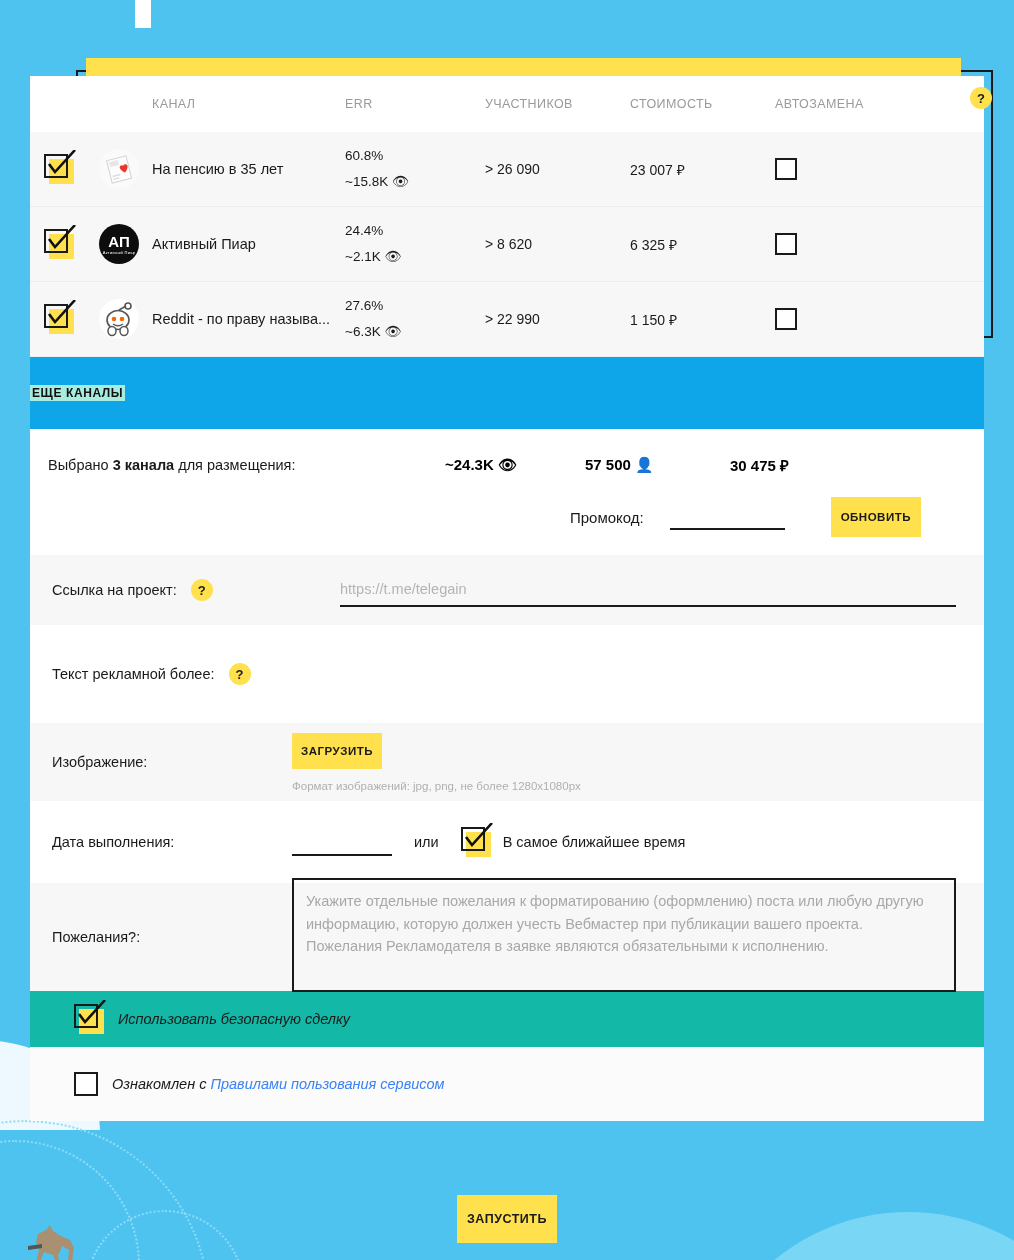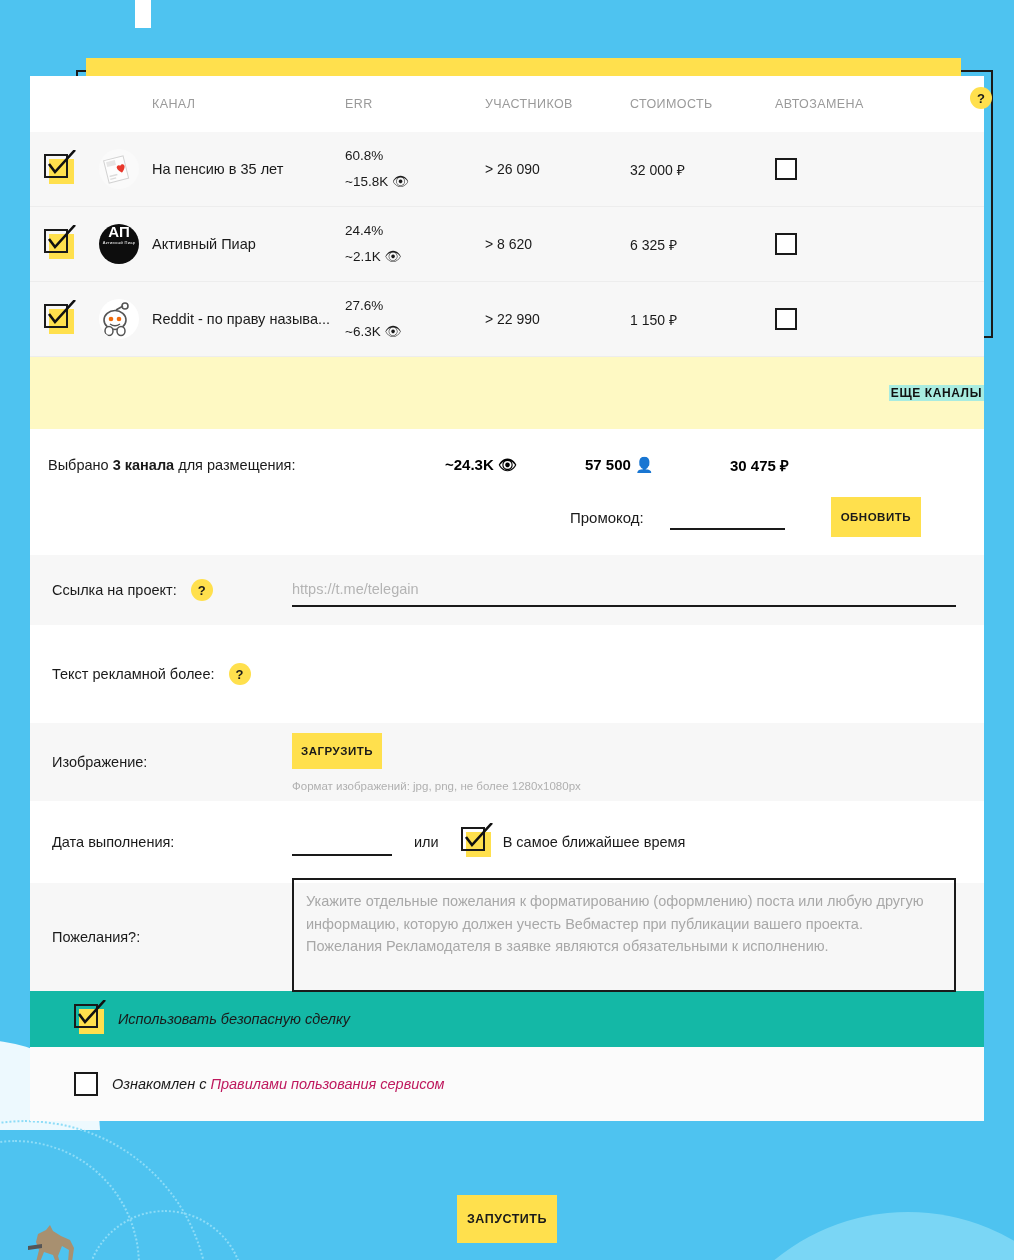--- a/index.html
+++ b/index.html
@@ -142,32 +142,32 @@
 
   .plainbox {
     width: 22px; height: 22px;
     border: 2px solid #1a1a1a;
     background: #fff;
     cursor: pointer;
   }
 
   .ava {
     width: 40px; height: 40px; border-radius: 50%;
-    display: flex; align-items: center; 
+    display: flex; align-items: center; justify-content: center;
     overflow: hidden;
   }
   .ava-1 { background: #fafafa; }
   .ava-2 { background: #0d0d0d; color: #fff; font-weight: bold; font-size: 15px; flex-direction: column; line-height: 1; }
   .ava-2 .sub { font-size: 4px; font-weight: normal; margin-top:2px; letter-spacing:.3px; }
   .ava-3 { background: #ffffff; }
 
   .more-row {
     height: 72px;
-    background: #fef9c3;
-    display: flex; align-items: center; justify-content: flex-end; padding-left: 20px;
+    background: #0ea5e9;
+    display: flex; align-items: center; justify-content: flex-start;
   }
   .more-link {
     font-size: 12px; font-weight: bold; letter-spacing: .6px;
     color: #111;
     background: #a8ece0;
     padding: 1px 2px;
     cursor: pointer;
   }
 
   
@@ -252,21 +252,21 @@
   .agree-row {
     display: flex; align-items: center;
     padding: 0 0 0 44px;
     height: 56px;
     background: #14b8a6;
   }
   .agree-row.alt { background: #fbfbfb; }
   .agree-text {
     font-size: 14.5px; font-style: italic; color: #1a1a1a; margin-left: 14px;
   }
-  .agree-text a { color: #be185d; text-decoration: none; }
+  .agree-text a { color: #3b82f6; text-decoration: none; }
 
   
   .launch-wrap {
     position: absolute;
     left: 0; top: 1195px; width: 1014px;
     display: flex; justify-content: center;
     z-index: 4;
   }
   .btn-launch { width: 100px; height: 48px; font-size: 12.5px; }
 </style>
@@ -321,21 +321,21 @@
           </g>
         </svg>
       </div>
     </div>
     <div class="col-name name">На пенсию в 35 лет</div>
     <div class="col-err err-cell">
       <span class="pct">60.8%</span>
       <span class="views"><span>~15.8K</span>&nbsp;<span>👁</span></span>
     </div>
     <div class="col-subs num-cell">&gt; 26 090</div>
-    <div class="col-price num-cell">32 000 ₽</div>
+    <div class="col-price num-cell">23 007 ₽</div>
     <div class="col-auto">
       <div class="plainbox"></div>
     </div>
   </div>
 
   <div class="tbl-row">
     <div class="col-check">
       <div class="ycheck">
         <div class="fill"></div>
         <div class="box"></div>
@@ -411,21 +411,21 @@
     </div>
 
     <div class="promo-line">
       <div class="promo-spacer"></div>
       <span class="promo-label">Промокод:</span>
       <input class="promo-input" type="text" placeholder="" style="">
       <button class="btn-yellow btn-update">ОБНОВИТЬ</button>
     </div>
   </div>
 
-  <div class="frow grey" style="height:70px;">
+  <div class="frow grey" style="height:70px;gap:48px;">
     <div class="flabel">
       <span>Ссылка на проект:</span>
       <span class="help-badge help-inline">?</span>
     </div>
     <div class="fctl">
       <input class="line-input" type="text" placeholder="https://t.me/telegain" style="">
     </div>
   </div>
 
   <div class="frow white" style="height:98px;">

